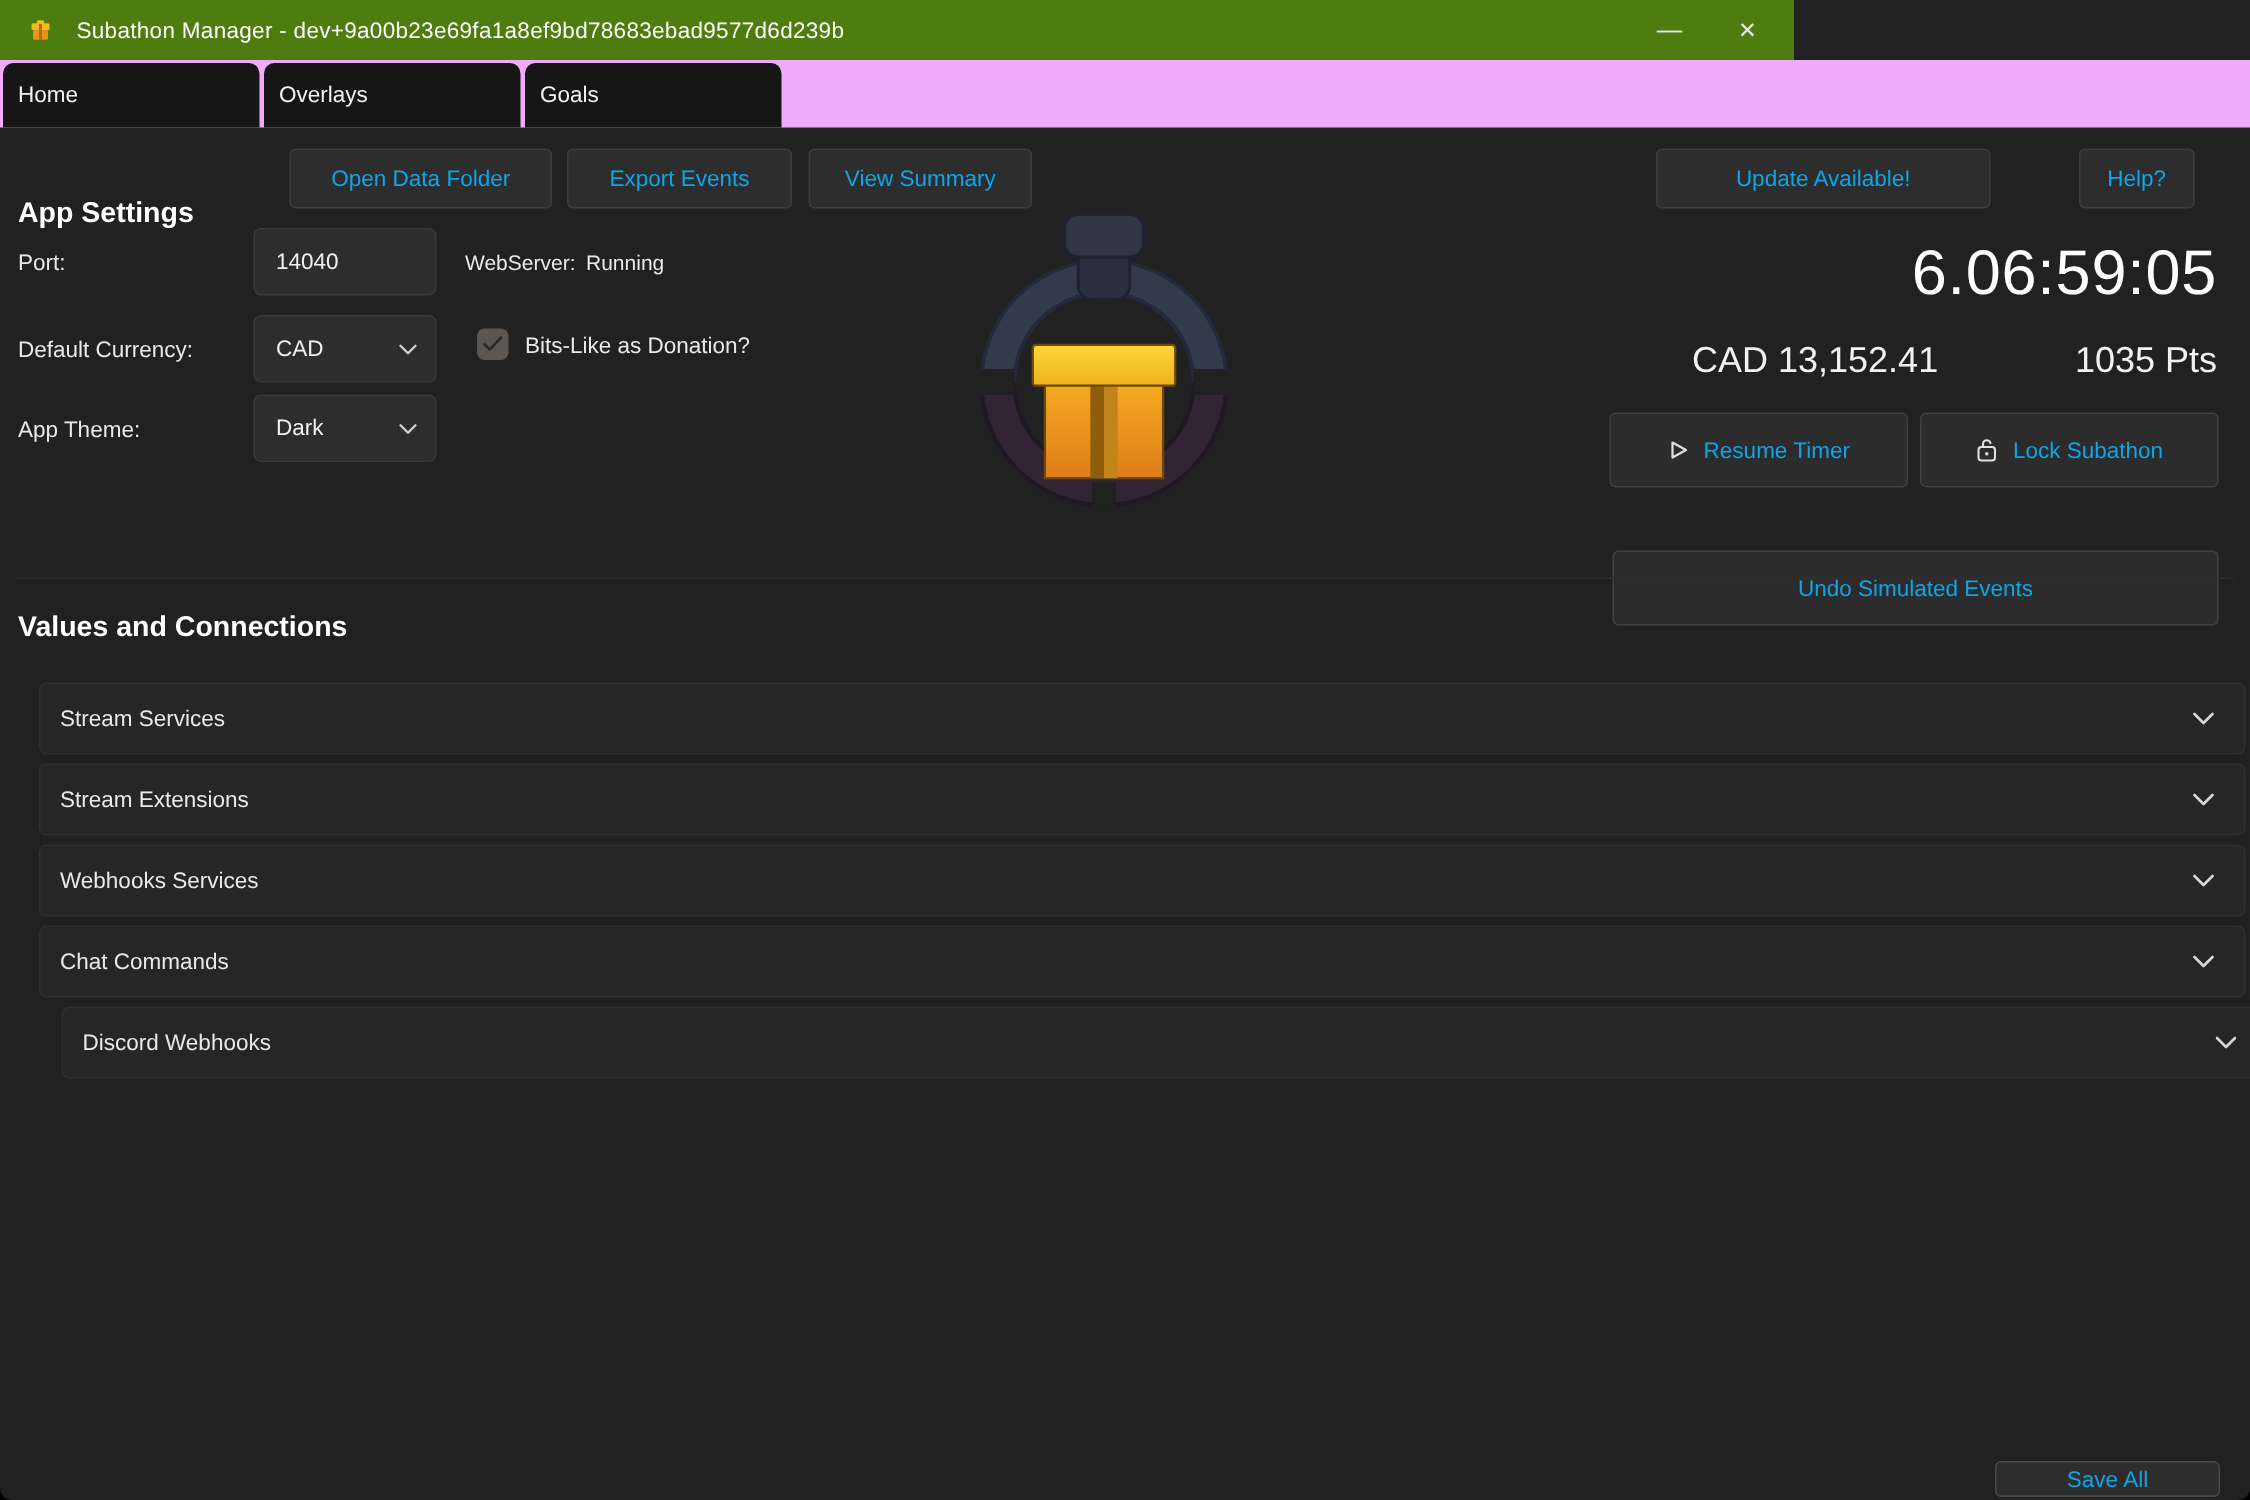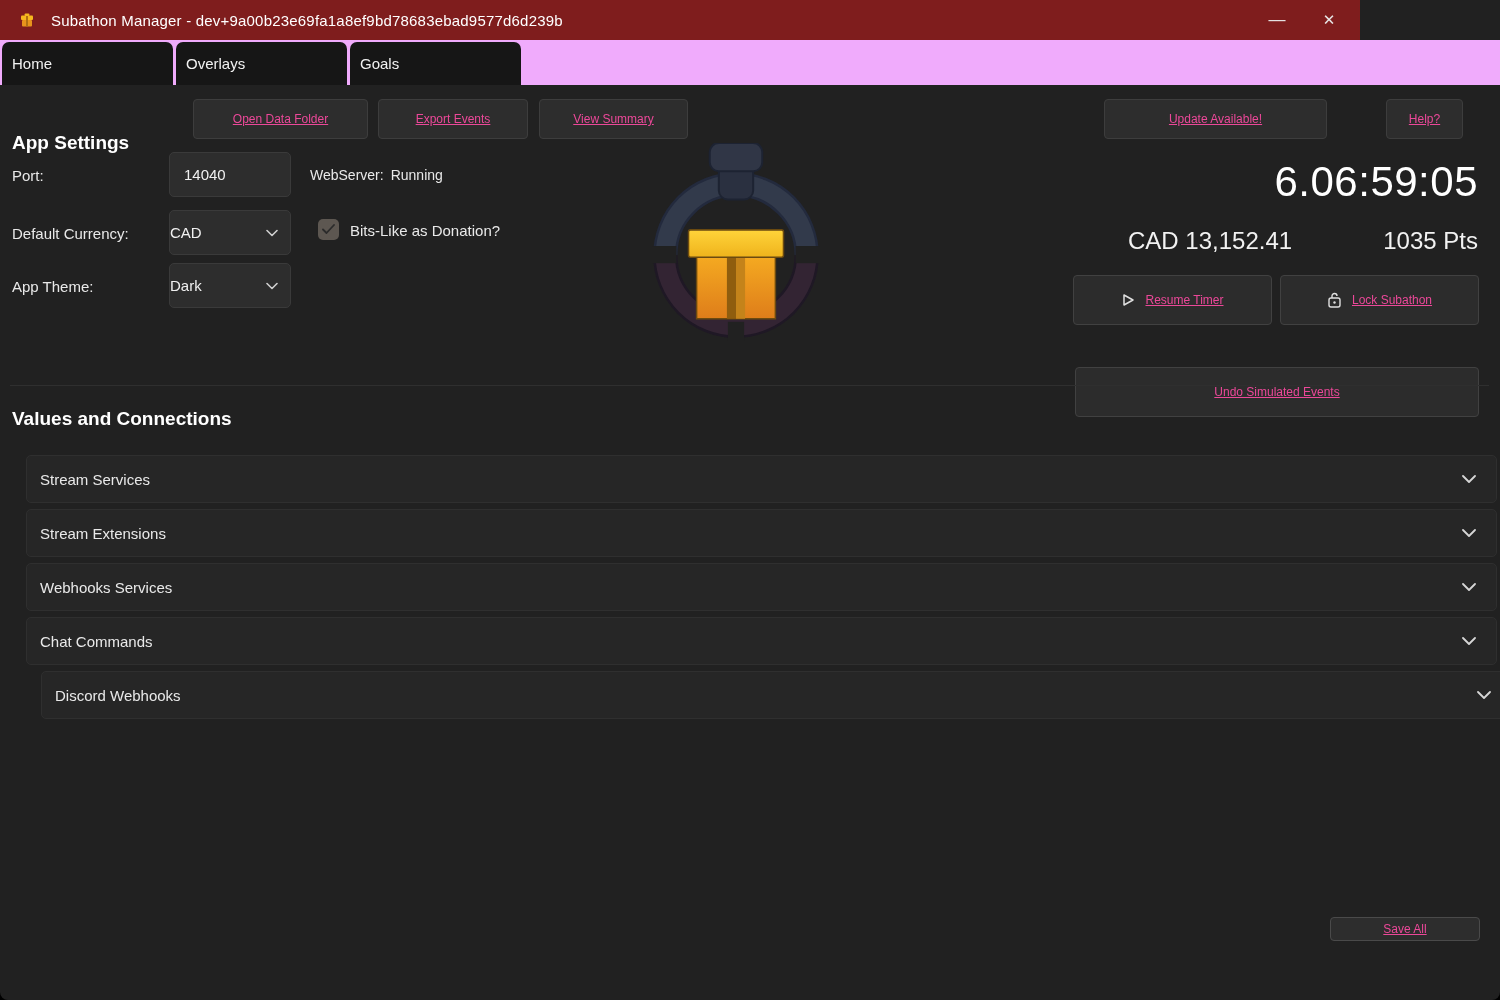--- a/index.html
+++ b/index.html
@@ -1,56 +1,56 @@
 <!DOCTYPE html>
 <html><head>
 <meta charset="utf-8">
 <style>
   html,body{margin:0;padding:0;background:#000;}
   body{font-family:"Liberation Sans","DejaVu Sans",sans-serif;-webkit-font-smoothing:antialiased;}
   .window{position:relative;width:1500px;height:1000px;background:#212121;overflow:hidden;border-radius:0 0 8px 8px;}
 
   
-  .titlebar{position:absolute;left:0;top:0;width:1360px;height:40px;background:#7f1d1d;display:flex;align-items:center;}
+  .titlebar{position:absolute;left:0;top:0;width:1196px;height:40px;background:#4d7c0f;display:flex;align-items:center;}
   .titlebar .app-icon{margin-left:18px;width:18px;height:18px;display:flex;align-items:center;justify-content:center;}
   .titlebar .title{margin-left:15px;color:#ffffff;font-size:15px;letter-spacing:.2px;}
   .win-btn{position:absolute;top:0;height:40px;width:46px;display:flex;align-items:center;justify-content:center;color:#e8e8e8;font-size:15px;cursor:default;}
   .win-btn.min{right:60px;font-size:17px;}
   .win-btn.close{right:8px;}
 
   
   .tabbar{position:absolute;left:0;top:40px;width:1500px;height:45px;background:#f0abfc;}
   .tab{position:absolute;top:2px;height:43px;width:171px;background:#161616;border-radius:7px 7px 0 0;display:flex;align-items:center;color:#f2f2f2;font-size:15px;padding-left:10px;box-sizing:border-box;cursor:default;}
   .tab.active{background:#2b2b2b;}
 
   .h1{position:absolute;color:#ffffff;font-size:19px;font-weight:bold;}
 
-  .btn{position:absolute;height:40px;background:#2d2d2d;border:1px solid #3d3d3d;border-radius:4px;color:#ec4899;font-size:12px;display:flex;align-items:center;justify-content:center;box-sizing:border-box;cursor:default;white-space:nowrap;text-decoration:underline;}
+  .btn{position:absolute;height:40px;background:#2d2d2d;border:1px solid #3d3d3d;border-radius:4px;color:#0ea5e9;font-size:15px;display:flex;align-items:center;justify-content:center;box-sizing:border-box;cursor:default;white-space:nowrap;}
   .btn.small{height:50px;background:#2c2c2c;border-color:#414141;gap:10px;}
 
   .label{position:absolute;color:#e9e9e9;font-size:15px;}
   .input{position:absolute;width:122px;height:45px;background:#2d2d2d;border:1px solid #3a3a3a;border-radius:5px;color:#f0f0f0;font-size:15px;padding:0 0 0 14px;box-sizing:border-box;outline:none;}
-  .select{position:absolute;width:122px;height:45px;background:#2d2d2d;border:1px solid #3a3a3a;border-radius:5px;color:#f0f0f0;font-size:15px;display:flex;align-items:center;box-sizing:border-box;cursor:default;}
+  .select{position:absolute;width:122px;height:45px;background:#2d2d2d;border:1px solid #3a3a3a;border-radius:5px;color:#f0f0f0;font-size:15px;display:flex;align-items:center;padding-left:14px;box-sizing:border-box;cursor:default;}
   .select .chev{position:absolute;right:12px;top:50%;transform:translateY(-50%);}
 
   .status-line{position:absolute;color:#e9e9e9;font-size:14px;}
   .status-line b{font-weight:normal;margin-right:7px;}
 
   .checkbox{position:absolute;width:21px;height:21px;background:#5d5751;border-radius:5px;display:flex;align-items:center;justify-content:center;cursor:default;}
 
   .timer{position:absolute;right:22px;top:158px;color:#ffffff;font-size:42px;font-weight:400;letter-spacing:.5px;}
   .money{position:absolute;top:227px;color:#f2f2f2;font-size:24px;}
   .points{position:absolute;top:227px;right:22px;color:#f2f2f2;font-size:24px;}
 
   .divider{position:absolute;left:10px;top:385px;width:1479px;height:1px;background:#2f2f2f;}
 
   .acc-row{position:absolute;left:26px;width:1471px;height:48px;background:#262626;border:1px solid #2f2f2f;border-radius:5px;display:flex;align-items:center;color:#e9e9e9;font-size:15px;padding-left:13px;box-sizing:border-box;cursor:default;}
   .acc-row .chev{position:absolute;right:20px;top:50%;transform:translateY(-50%);}
 
-  .save-btn{left:1330px;top:917px;width:150px;height:24px;border-color:#4a4a4a;}
+  .save-btn{left:1330px;top:974px;width:150px;height:24px;border-color:#4a4a4a;}
   svg{display:block;}
 </style>
 </head>
 <body>
 
 <div class="window">
 
   <div class="titlebar">
     <span class="app-icon">
       <svg width="18" height="18" viewBox="0 0 18 18">

